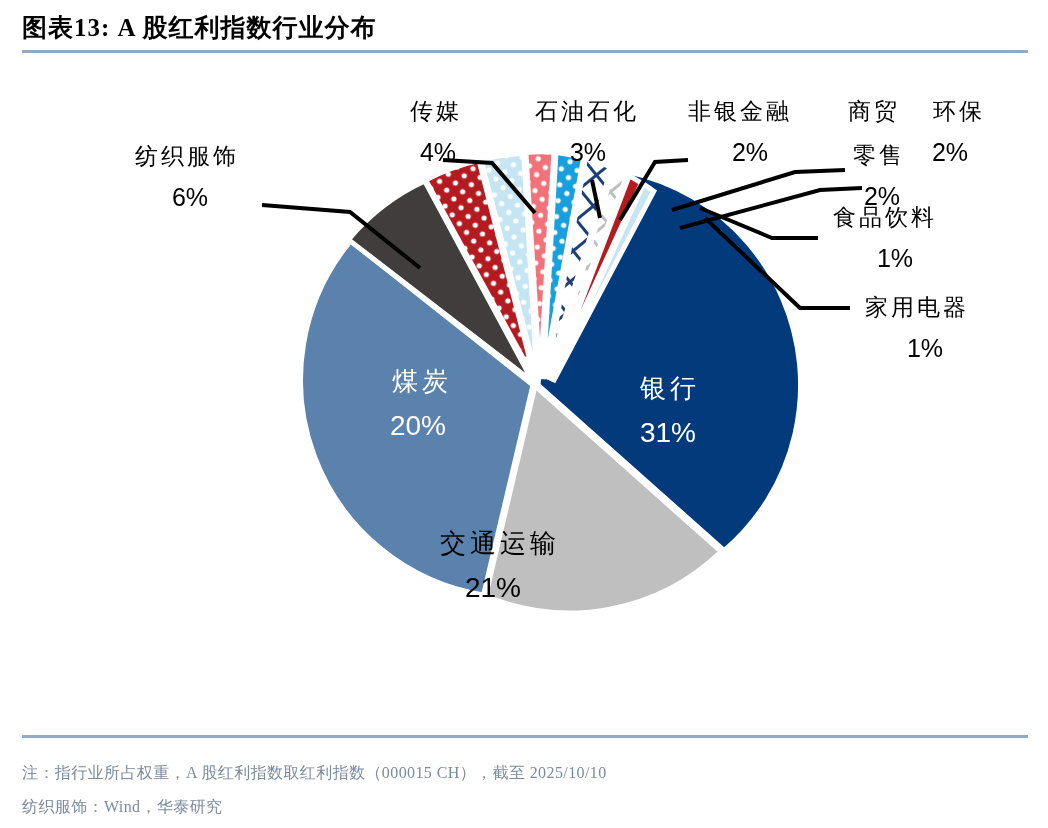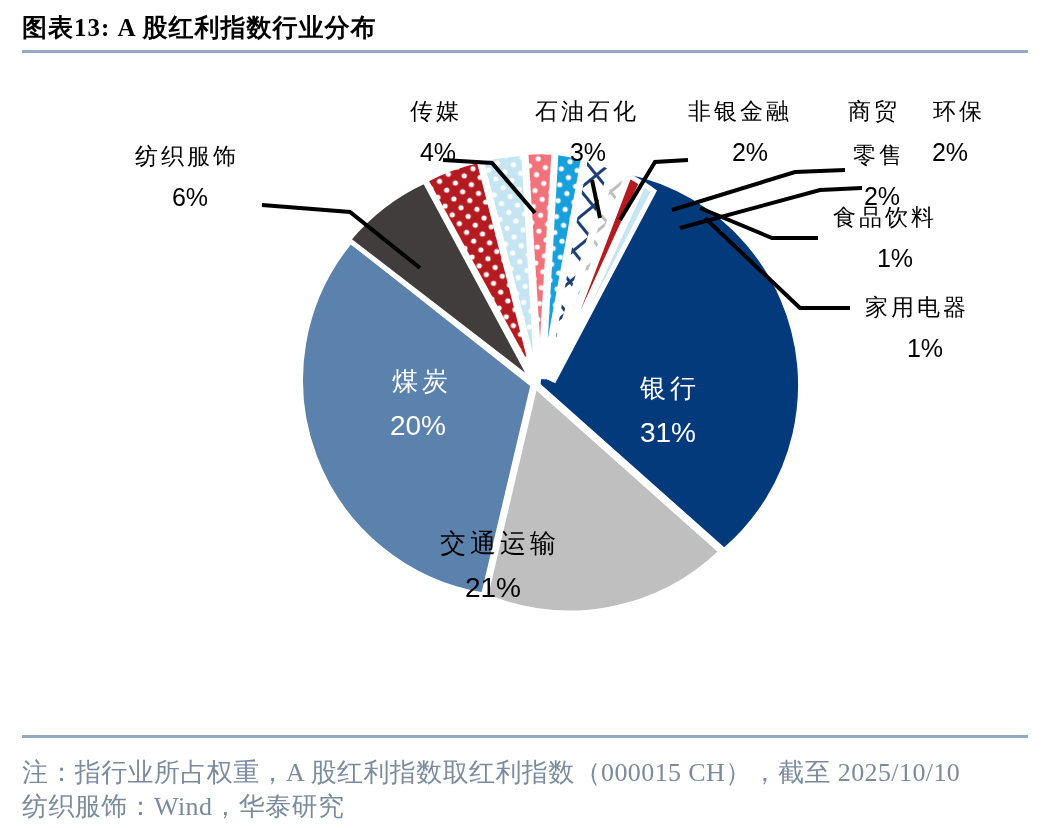--- a/index.html
+++ b/index.html
@@ -53,21 +53,21 @@
     width: 1006px;
   }
   .footer-rule {
     height: 3px;
     width: 1006px;
     background: #93a9c4;
     margin-bottom: 18px;
   }
   .footer-line {
     font-family: "Liberation Serif", "DejaVu Serif", serif;
-    font-size: 26px;
+    font-size: 16px;
     color: #7b8b9e;
     line-height: 34px;
     letter-spacing: 0.4px;
     white-space: nowrap;
   }
 
   
   .chart-area {
     position: absolute;
     left: 0;

